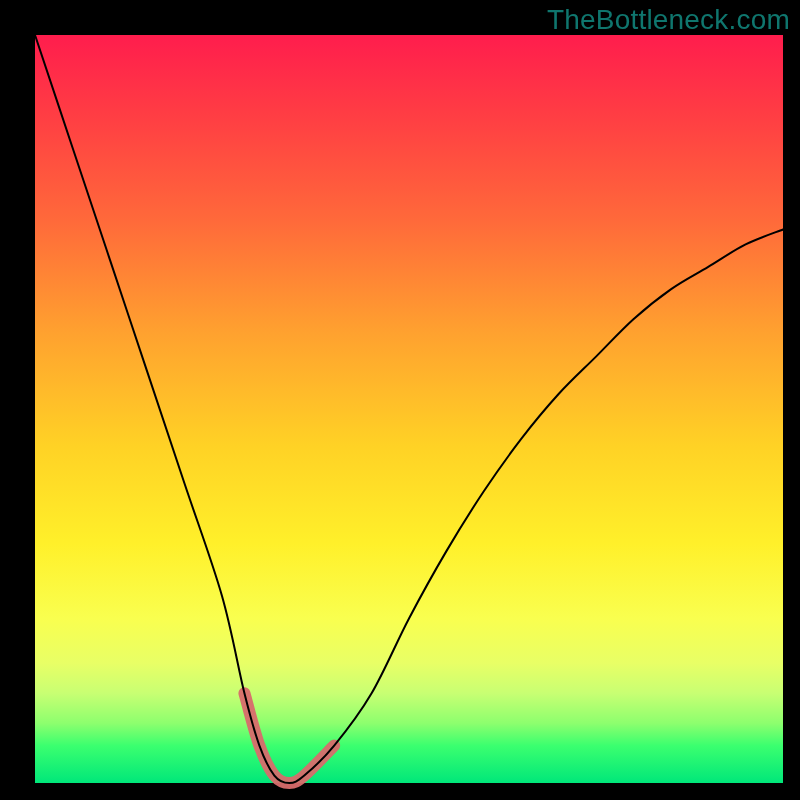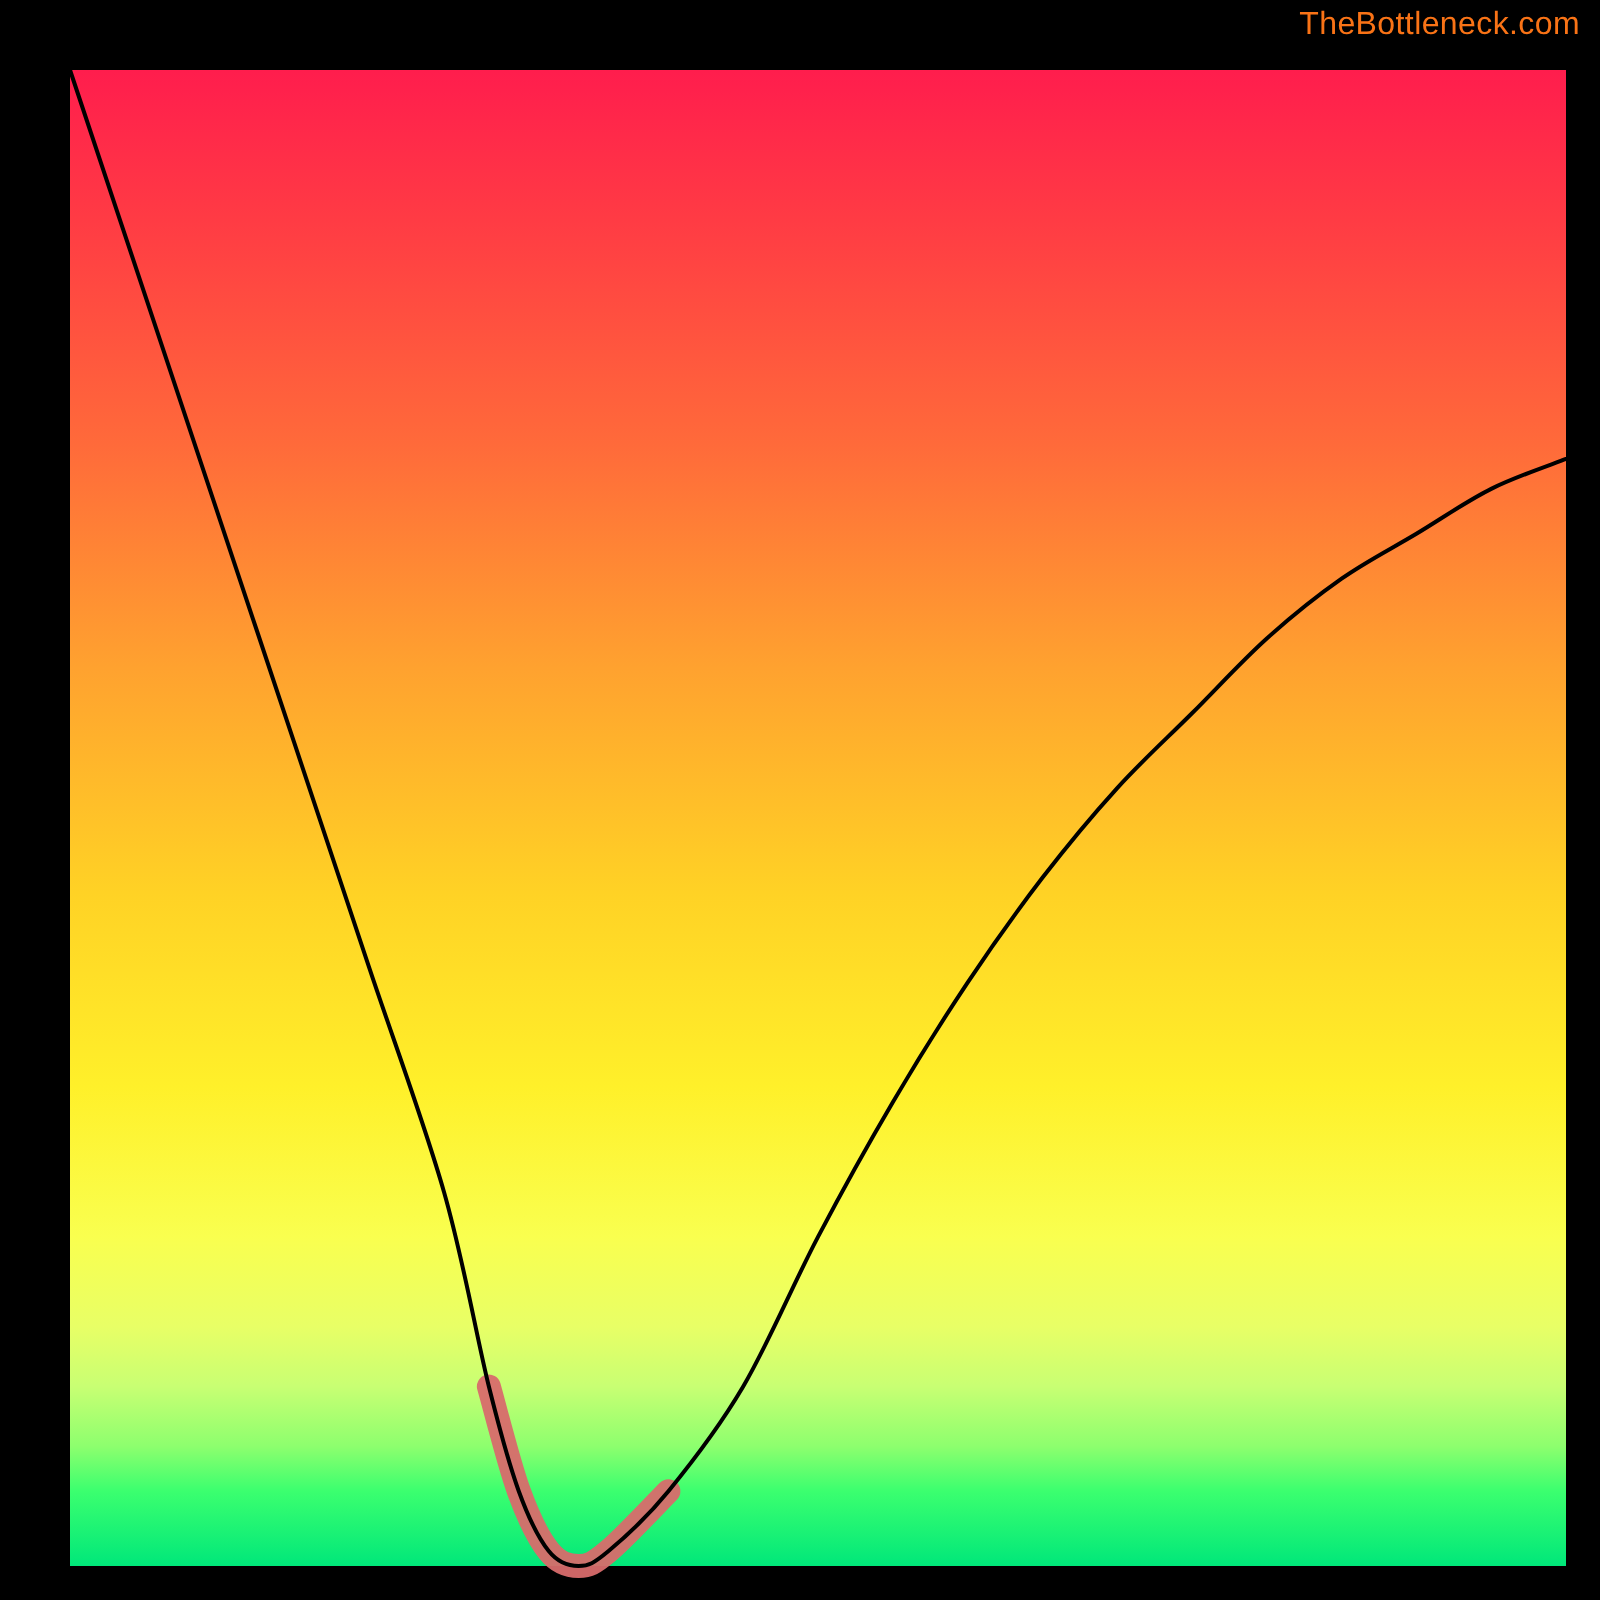--- a/index.html
+++ b/index.html
@@ -14,22 +14,22 @@
   .frame {
     position: relative;
     width: 800px;
     height: 800px;
     background: #000;
   }
   .watermark {
     position: absolute;
     top: 4px;
     right: 10px;
-    color: #f97316;
-    font-size: 16px;
+    color: #0f766e;
+    font-size: 28px;
     font-weight: 400;
     letter-spacing: 0.2px;
     user-select: none;
   }
   .plot-area {
     position: absolute;
     left: 35px;
     top: 35px;
     width: 748px;
     height: 748px;

